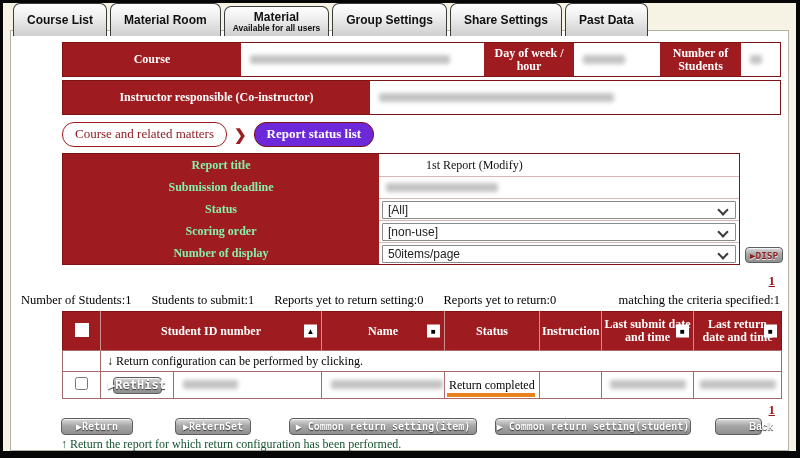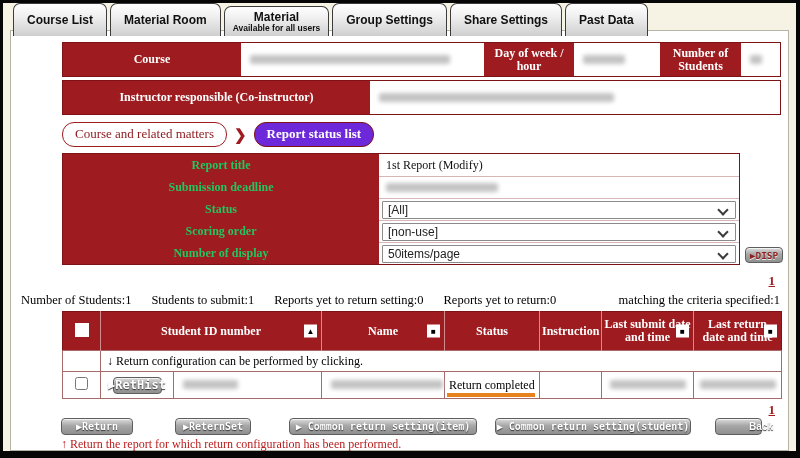--- a/index.html
+++ b/index.html
@@ -37,25 +37,25 @@
   
   .crumbs { position: absolute; left: 51px; top: 91px; display: flex; align-items: center; gap: 7px; }
   .pill { border-radius: 12px; font-size: 13px; padding: 3px 12px 4px; }
   .pill.ghost { background: #fff; border: 1px solid #9e1b1f; color: #8c181c; cursor: pointer; }
   .pill.solid { background: #6d28d9; border: 1px solid #7e1316; color: #fff; font-weight: bold; }
   .crumb-sep { color: #9e1b1f; font-size: 15px; font-weight: bold; }
 
   
   .filter { position: absolute; left: 51px; top: 122px; width: 678px; border: 1px solid #7e1316; }
   .f-row { display: flex; height: 22px; }
-  .f-lab { width: 316px; background: #9e1b1f; color: #22c55e; font-weight: bold; font-size: 12px;
+  .f-lab { width: 316px; background: #9e1b1f; color: #86efac; font-weight: bold; font-size: 12px;
            display: flex; align-items: center; justify-content: center; }
   .f-val { flex: 1; background: #fff; display: flex; align-items: center; padding: 0 3px; }
   .f-row + .f-row .f-val { border-top: 1px solid #d9b6b6; }
-  .f-text { font-size: 12px; padding-left: 4px; color: #111; }
+  .f-text { font-size: 12px; padding-left: 4px; color: #111; margin-left: 40px; }
   .sel { position: relative; width: 100%; height: 18px; border: 1px solid #8a8a8a; background: #fff;
          display: flex; align-items: center; padding: 0 22px 0 5px;
          font: 12px "Liberation Sans", sans-serif; color: #222; cursor: pointer; border-radius: 1px; }
   .chev { position: absolute; right: 8px; top: 4px; width: 8px; height: 8px;
           border-right: 2px solid #3c3c3c; border-bottom: 2px solid #3c3c3c; transform: rotate(45deg); }
 
   
   .gbtn { display: inline-flex; align-items: center; justify-content: center;
           background: linear-gradient(#dcdcdc, #a7a7a7 45%, #8f8f8f);
           border: 1px solid #5e5e5e; border-radius: 4px; box-shadow: inset 0 1px 0 #f2f2f2;
@@ -94,21 +94,21 @@
   .cbx { width: 13px; height: 13px; cursor: pointer; }
   .center { text-align: center; }
 
   
   .btnrow { position: absolute; left: 50px; top: 387px; display: flex; align-items: center; }
   .b-return { width: 72px; height: 17px; }
   .b-returnset { width: 76px; height: 17px; margin-left: 42px; }
   .b-common1 { width: 188px; height: 17px; margin-left: 38px; }
   .b-common2 { width: 196px; height: 17px; margin-left: 18px; }
   .b-back { width: 44px; height: 17px; margin-left: 24px; font-family: "Liberation Sans", sans-serif; padding-left: 45px; }
-  .footnote { position: absolute; left: 50px; top: 406px; font-size: 12px; color: #b91c1c; }
+  .footnote { position: absolute; left: 50px; top: 406px; font-size: 12px; color: #14532d; }
 </style>
 </head>
 <body>
 
 <div class="screen">
 
   <div class="tabs">
     <div class="tab">
         <span>Course List</span>
       </div>

